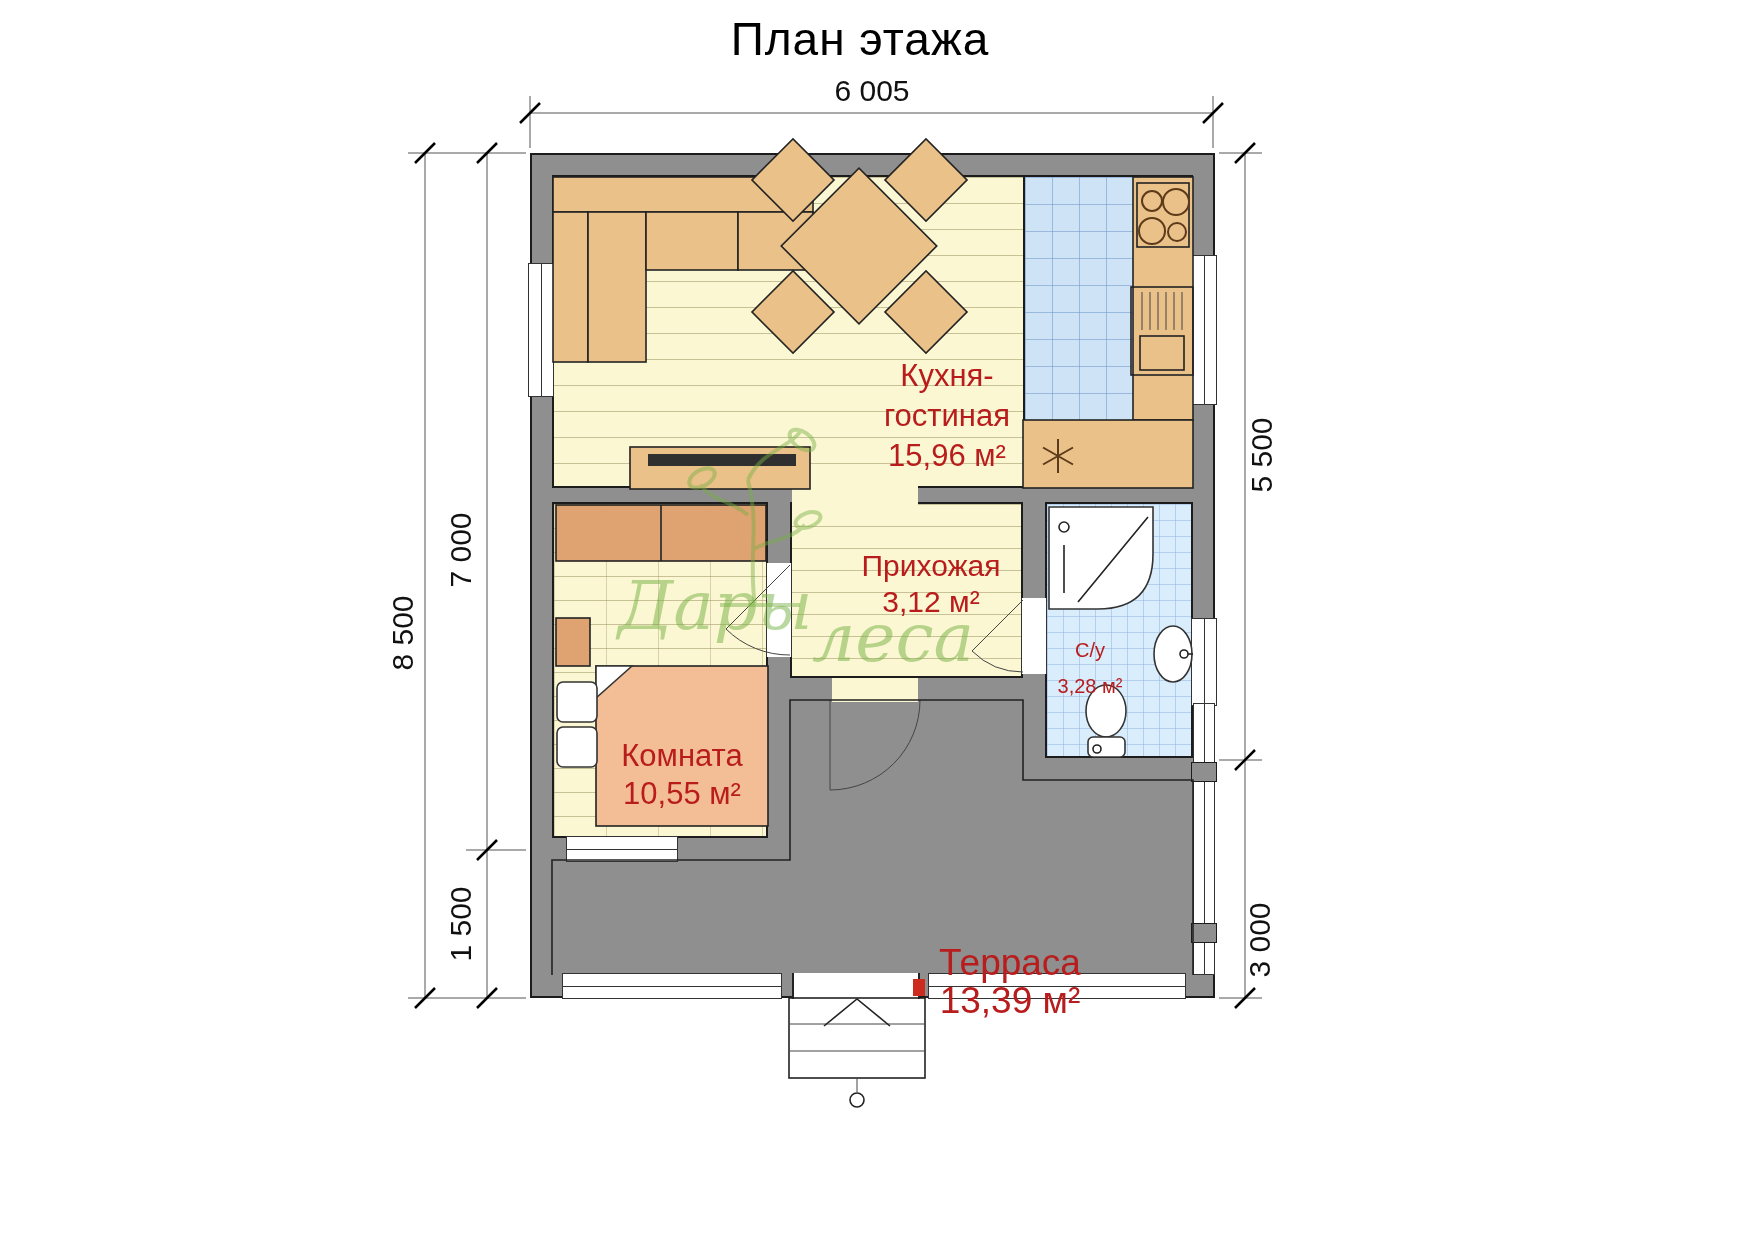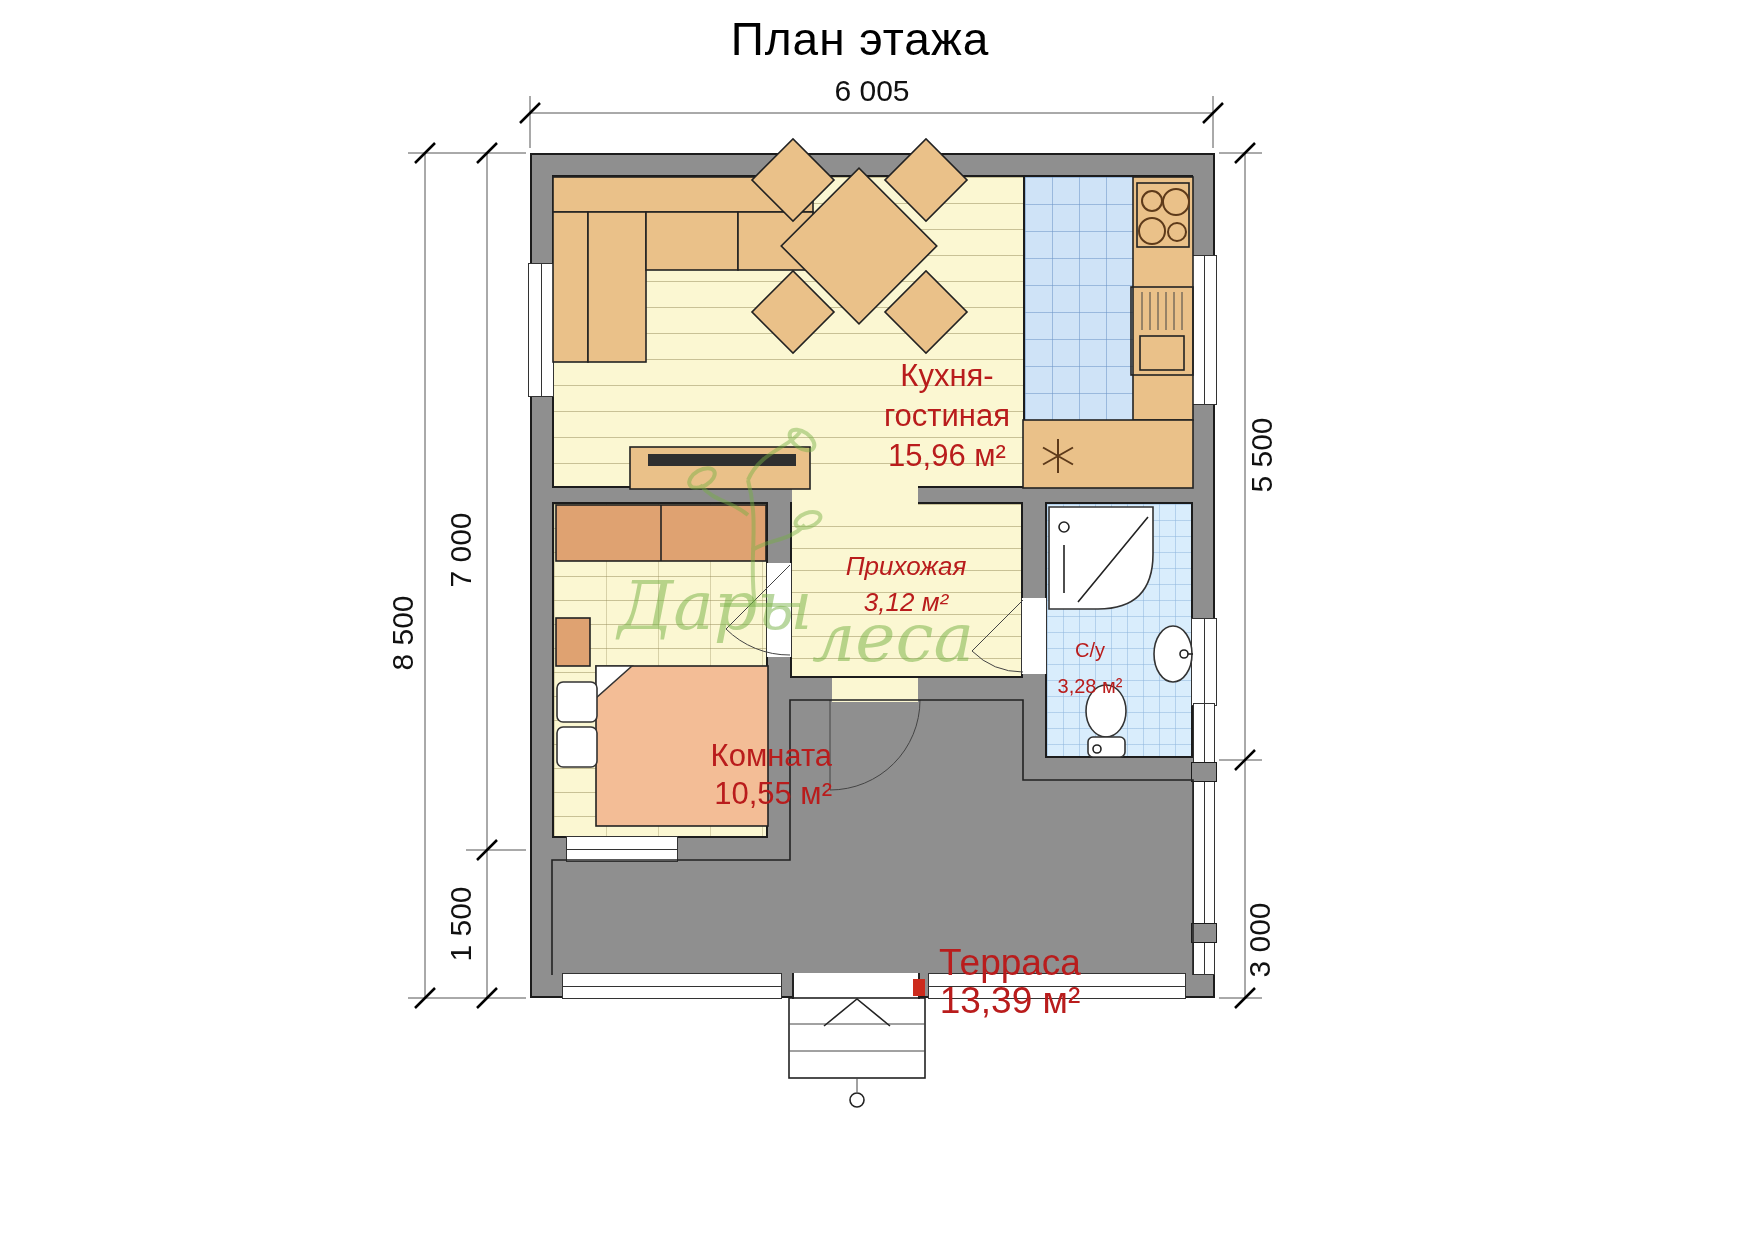--- a/index.html
+++ b/index.html
@@ -49,23 +49,23 @@
   .f-white{fill:#ffffff;stroke:#333;stroke-width:1.6;}
   .f-dark{fill:#2f2f2f;stroke:none;}
   .s-line{fill:none;stroke:#222;stroke-width:1.6;}
   .s-thin{fill:none;stroke:#444;stroke-width:1;}
   .s-brown{fill:none;stroke:#5d3a1a;stroke-width:2;}
   .s-dim{fill:none;stroke:#555;stroke-width:1;}
   .s-tick{fill:none;stroke:#000;stroke-width:2.5;}
   .label{z-index:7;text-align:center;color:#b91c1c;}
   .label .ln{white-space:nowrap;}
   .lbl-kitchen{left:797px;top:356px;width:300px;font-size:31px;line-height:40px;}
-  .lbl-hall{left:776px;top:548px;width:260px;font-size:26px;line-height:36px;font-style:italic;}
+  .lbl-hall{left:801px;top:548px;width:260px;font-size:30px;line-height:36px;}
   .lbl-bath{left:990px;top:632px;width:200px;font-size:20px;line-height:36px;}
-  .lbl-bedroom{left:532px;top:737px;width:300px;font-size:31px;line-height:38px;text-align:right;}
+  .lbl-bedroom{left:532px;top:737px;width:300px;font-size:31px;line-height:38px;}
   .lbl-terrace{left:860px;top:944px;width:300px;font-size:37px;line-height:38px;}
   .dim-text{z-index:7;width:160px;height:34px;text-align:center;font-size:30px;color:#111;}
   .dim-v{transform:rotate(-90deg);}
   .dim-top{left:792px;top:74px;}
   .dim-8500{left:323px;top:616px;}
   .dim-7000{left:381px;top:533px;}
   .dim-1500{left:381px;top:907px;}
   .dim-5500{left:1182px;top:438px;}
   .dim-3000{left:1180px;top:923px;}
   .watermark{z-index:6;color:var(--watermark-green);opacity:.5;font-family:"DejaVu Serif", serif;

